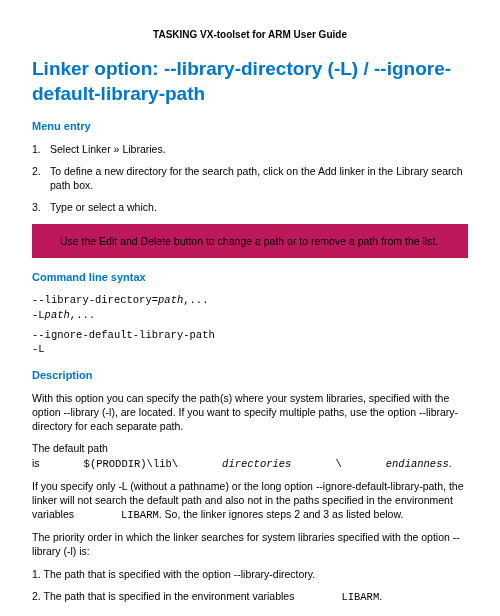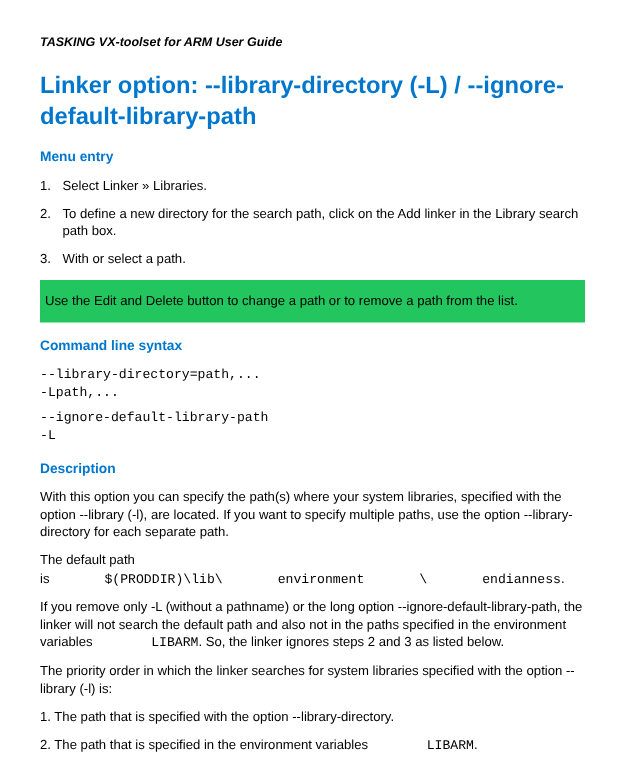--- a/index.html
+++ b/index.html
@@ -7,23 +7,23 @@
       font-size: 10.5px;
       margin: 0;
       padding: 28px 32px 20px 32px;
       width: 500px;
       box-sizing: border-box;
       color: #000;
       line-height: 1.35;
     }
     .header-guide {
       font-weight: bold;
-      font-style: italic;
       font-size: 10px;
       margin-bottom: 14px;
+      text-align: center;
     }
     .page-title {
       color: #0077cc;
       font-size: 19px;
       font-weight: bold;
       margin-bottom: 10px;
     }
     .section-heading {
       color: #0077cc;
       font-weight: bold;
@@ -43,35 +43,35 @@
       flex-shrink: 0;
     }
     .li-body {
       flex: 1;
     }
     .li-note {
       font-style: italic;
       margin-top: 6px;
     }
     .note-box {
-      background: #22c55e;
-      padding: 10px 4px;
+      background: #be185d;
+      padding: 10px 28px;
       margin: 10px 0 12px 0;
     }
     .code-block {
       font-family: "Courier New", monospace;
       font-size: 10.5px;
       white-space: pre;
       margin: 6px 0;
     }
     .para {
       margin-bottom: 8px;
     }
     .bold { font-weight: normal; }
-    .italic { }
+    .italic { font-style: italic; }
     .mono { font-family: "Courier New", monospace; margin-left: 44px; }
   </style>
 </head>
 <body>
 
 <div class="header-guide">TASKING VX-toolset for ARM User Guide</div>
 
 <div class="page-title">Linker option: --library-directory (-L) / --ignore-default-library-path</div>
 
 <div class="section-heading">Menu entry</div>
@@ -84,21 +84,21 @@
     </div>
   </div>
   <div class="li">
     <div class="li-num">2.</div>
     <div class="li-body">
       <span>To define a new directory for the search path, click on the </span><span class="bold">Add</span><span> linker in the </span><span class="bold">Library search path</span><span> box.</span>
     </div>
   </div>
   <div class="li">
     <div class="li-num">3.</div>
-    <div class="li-body">With or select a path.</div>
+    <div class="li-body">Type or select a which.</div>
   </div>
 </div>
 
 <div class="note-box">
   <span>Use the </span><span class="bold">Edit</span><span> and </span><span class="bold">Delete</span><span> button to change a path or to remove a path from the list.</span>
 </div>
 
 <div class="section-heading">Command line syntax</div>
 
 <div class="code-block"><span class="bold">--library-directory=</span><span class="italic">path</span><span>,...</span>
@@ -107,25 +107,25 @@
 <div class="code-block"><span class="bold">--ignore-default-library-path</span>
 <span class="bold">-L</span></div>
 
 <div class="section-heading">Description</div>
 
 <div class="para">
   <span>With this option you can specify the path(s) where your system libraries, specified with the option </span><span class="bold">--library</span><span> (</span><span class="bold">-l</span><span>), are located. If you want to specify multiple paths, use the option </span><span class="bold">--library-directory</span><span> for each separate path.</span>
 </div>
 
 <div class="para">
-  <span>The default path is</span><span class="mono">$(PRODDIR)\lib\</span><span class="mono italic">environment</span><span class="mono">\</span><span class="mono italic">endianness</span><span>.</span>
+  <span>The default path is</span><span class="mono">$(PRODDIR)\lib\</span><span class="mono italic">directories</span><span class="mono">\</span><span class="mono italic">endianness</span><span>.</span>
 </div>
 
 <div class="para">
-  <span>If you remove only </span><span class="bold">-L</span><span> (without a pathname) or the long option </span><span class="bold">--ignore-default-library-path</span><span>, the linker will not search the default path and also not in the paths specified in the environment variables </span><span class="mono">LIBARM</span><span>. So, the linker ignores steps 2 and 3 as listed below.</span>
+  <span>If you specify only </span><span class="bold">-L</span><span> (without a pathname) or the long option </span><span class="bold">--ignore-default-library-path</span><span>, the linker will not search the default path and also not in the paths specified in the environment variables </span><span class="mono">LIBARM</span><span>. So, the linker ignores steps 2 and 3 as listed below.</span>
 </div>
 
 <div class="para">
   <span>The priority order in which the linker searches for system libraries specified with the option </span><span class="bold">--library</span><span> (</span><span class="bold">-l</span><span>) is:</span>
 </div>
 
 <div class="para">
   <span>1. The path that is specified with the option </span><span class="bold">--library-directory</span><span>.</span>
 </div>
 

